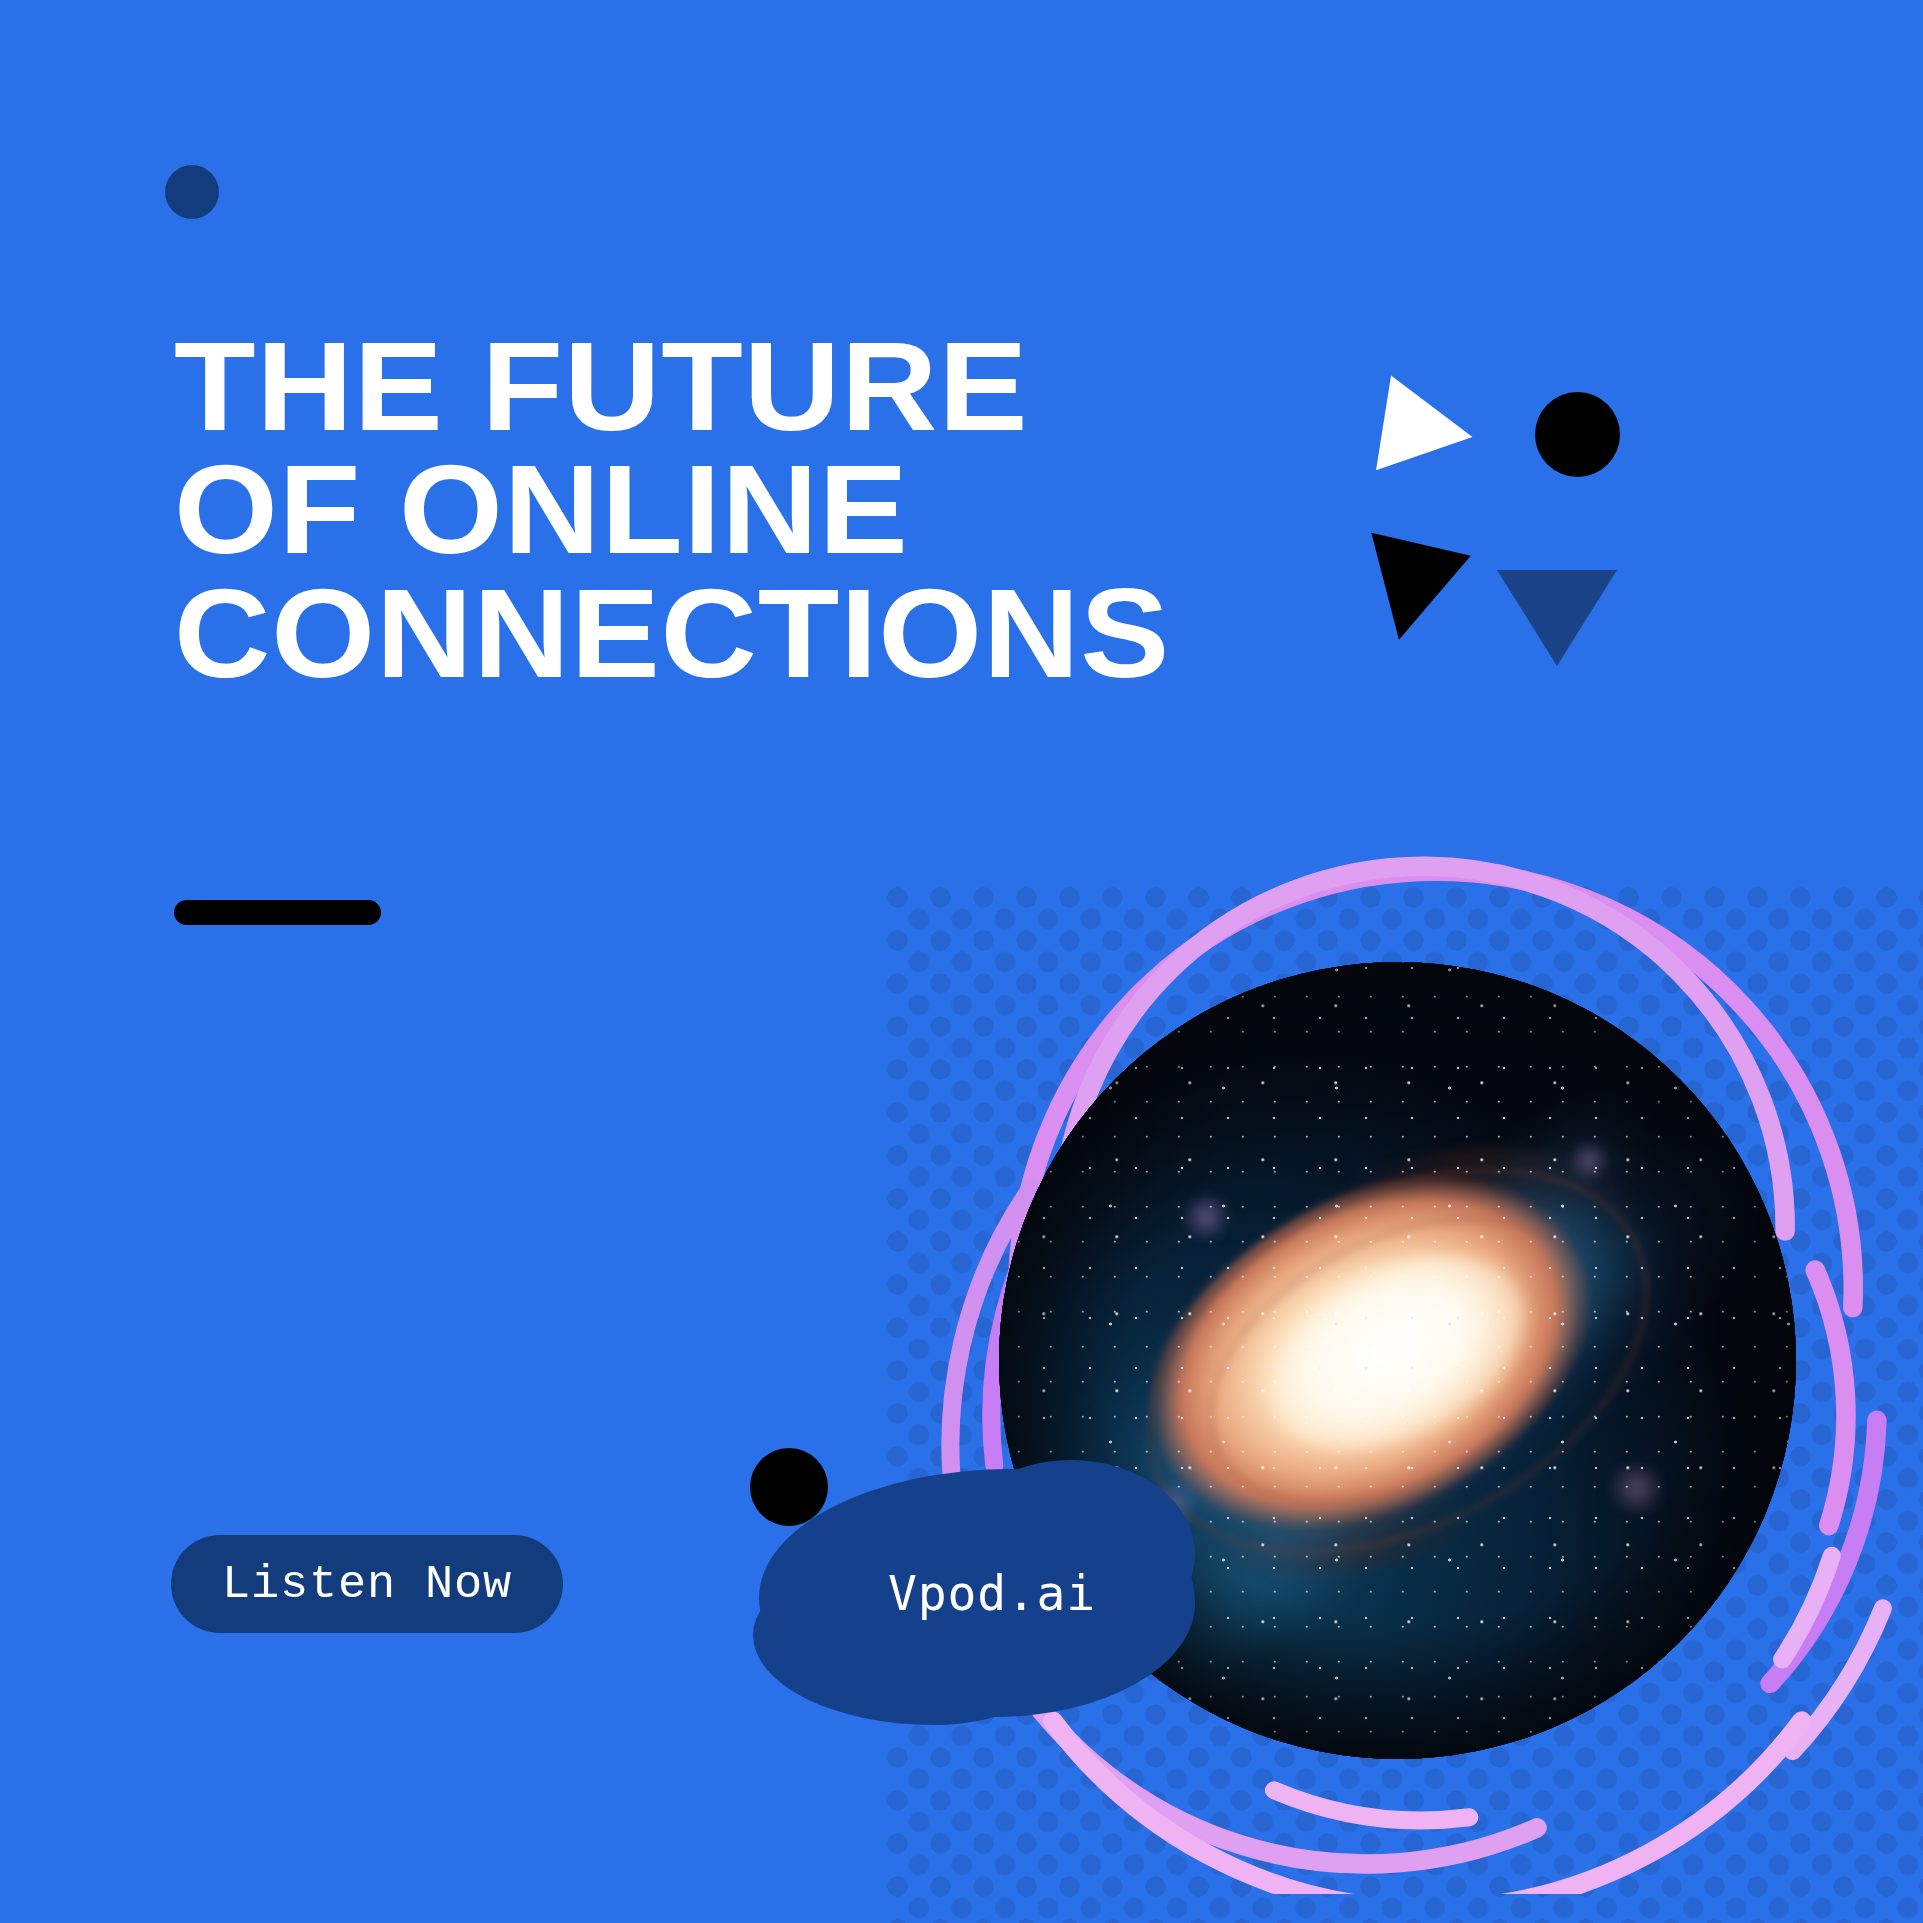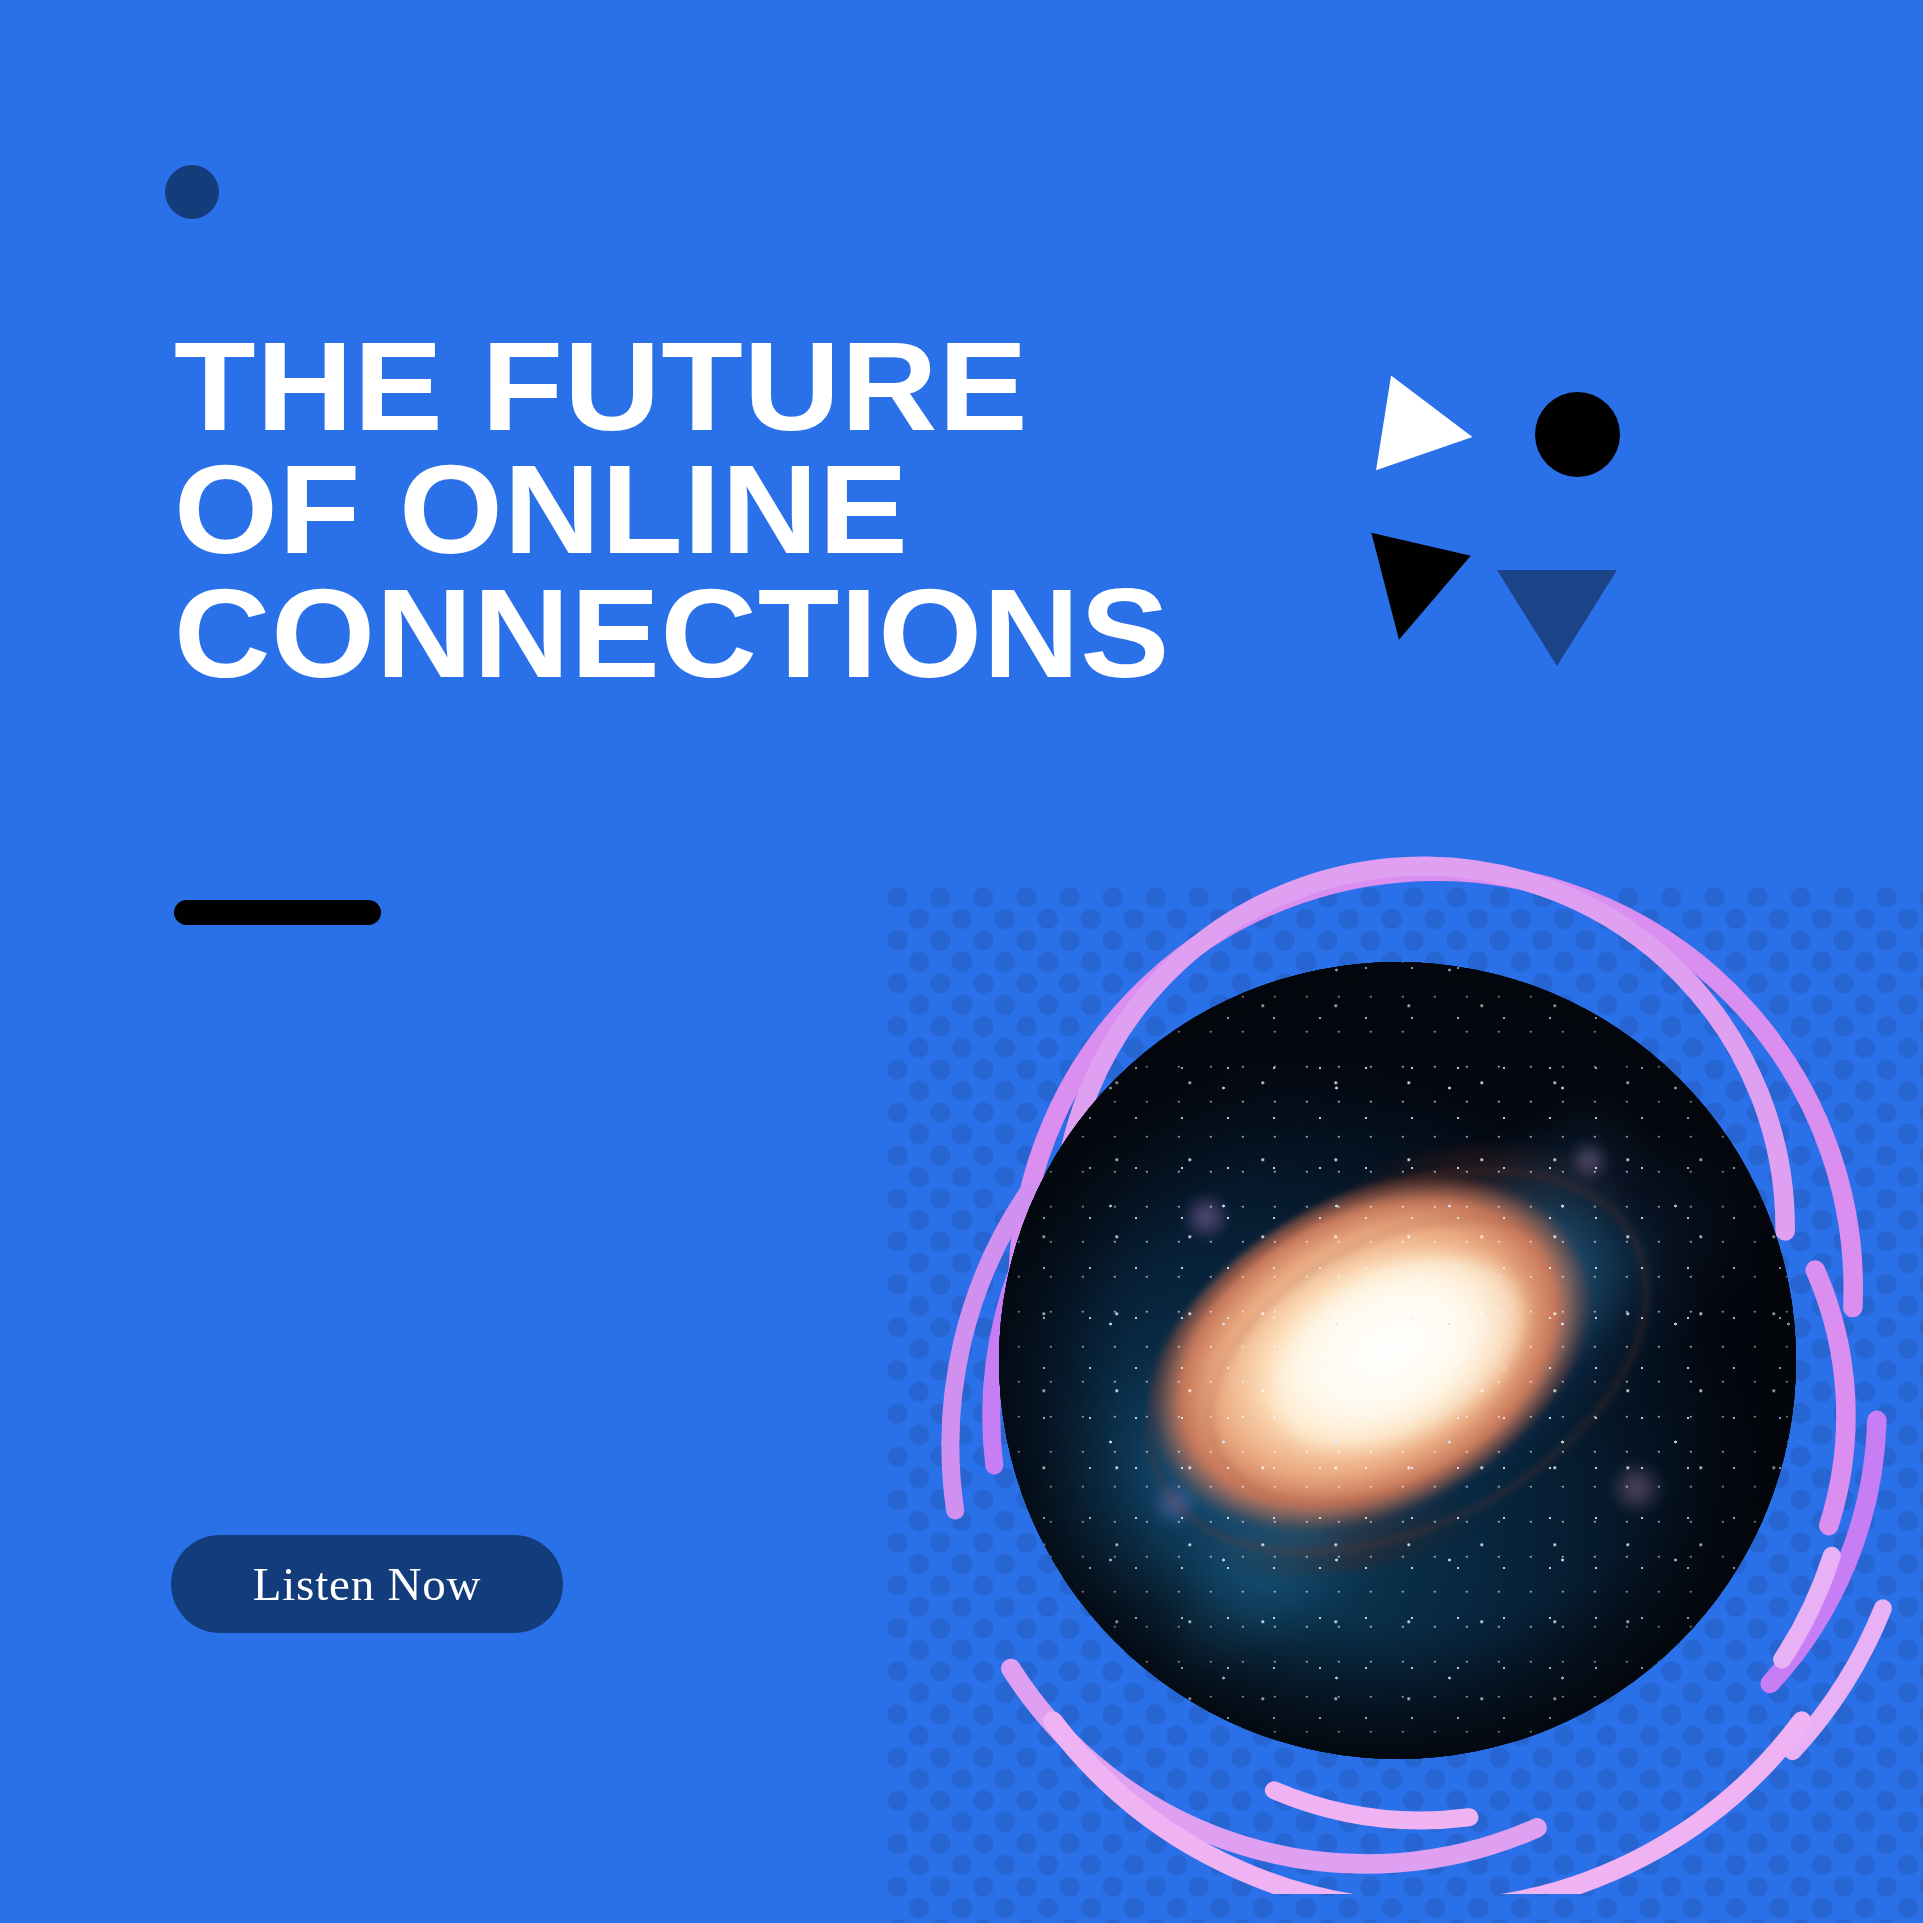--- a/index.html
+++ b/index.html
@@ -83,21 +83,21 @@
     line-height:1.18;
     letter-spacing:-0.8px;
     white-space:pre-line;
   }
 
   
   .listen-btn{
     position:absolute;left:171px;top:1535px;width:392px;height:98px;
     background:#123c7c;border:none;border-radius:53px;
     color:#ffffff;
-    font-family:Liberation Serif, serif;
+    font-family:Liberation Mono, monospace;
     font-size:47px;letter-spacing:0.8px;
     display:flex;align-items:center;justify-content:center;
     cursor:pointer;padding:0;
   }
 
   
   .galaxy-stage{
     position:absolute;left:883px;top:849px;width:1045px;height:1045px;
   }
   .rings{position:absolute;inset:0;}
@@ -297,15 +297,22 @@
         <div class="core-glow"></div>
         <div class="stars"></div>
         <div class="vignette"></div>
       </div>
     </div>
   </div>
 
 
   <button class="listen-btn">Listen Now</button>
 
+  <div class="badge">
+    <div class="blob"></div>
+    <div class="blob-b"></div>
+    <div class="blob-c"></div>
+    <div class="badge-dot"></div>
+    <div class="badge-text">Vpod.ai</div>
+  </div>
 
 </div>
 
 
 </body></html>

